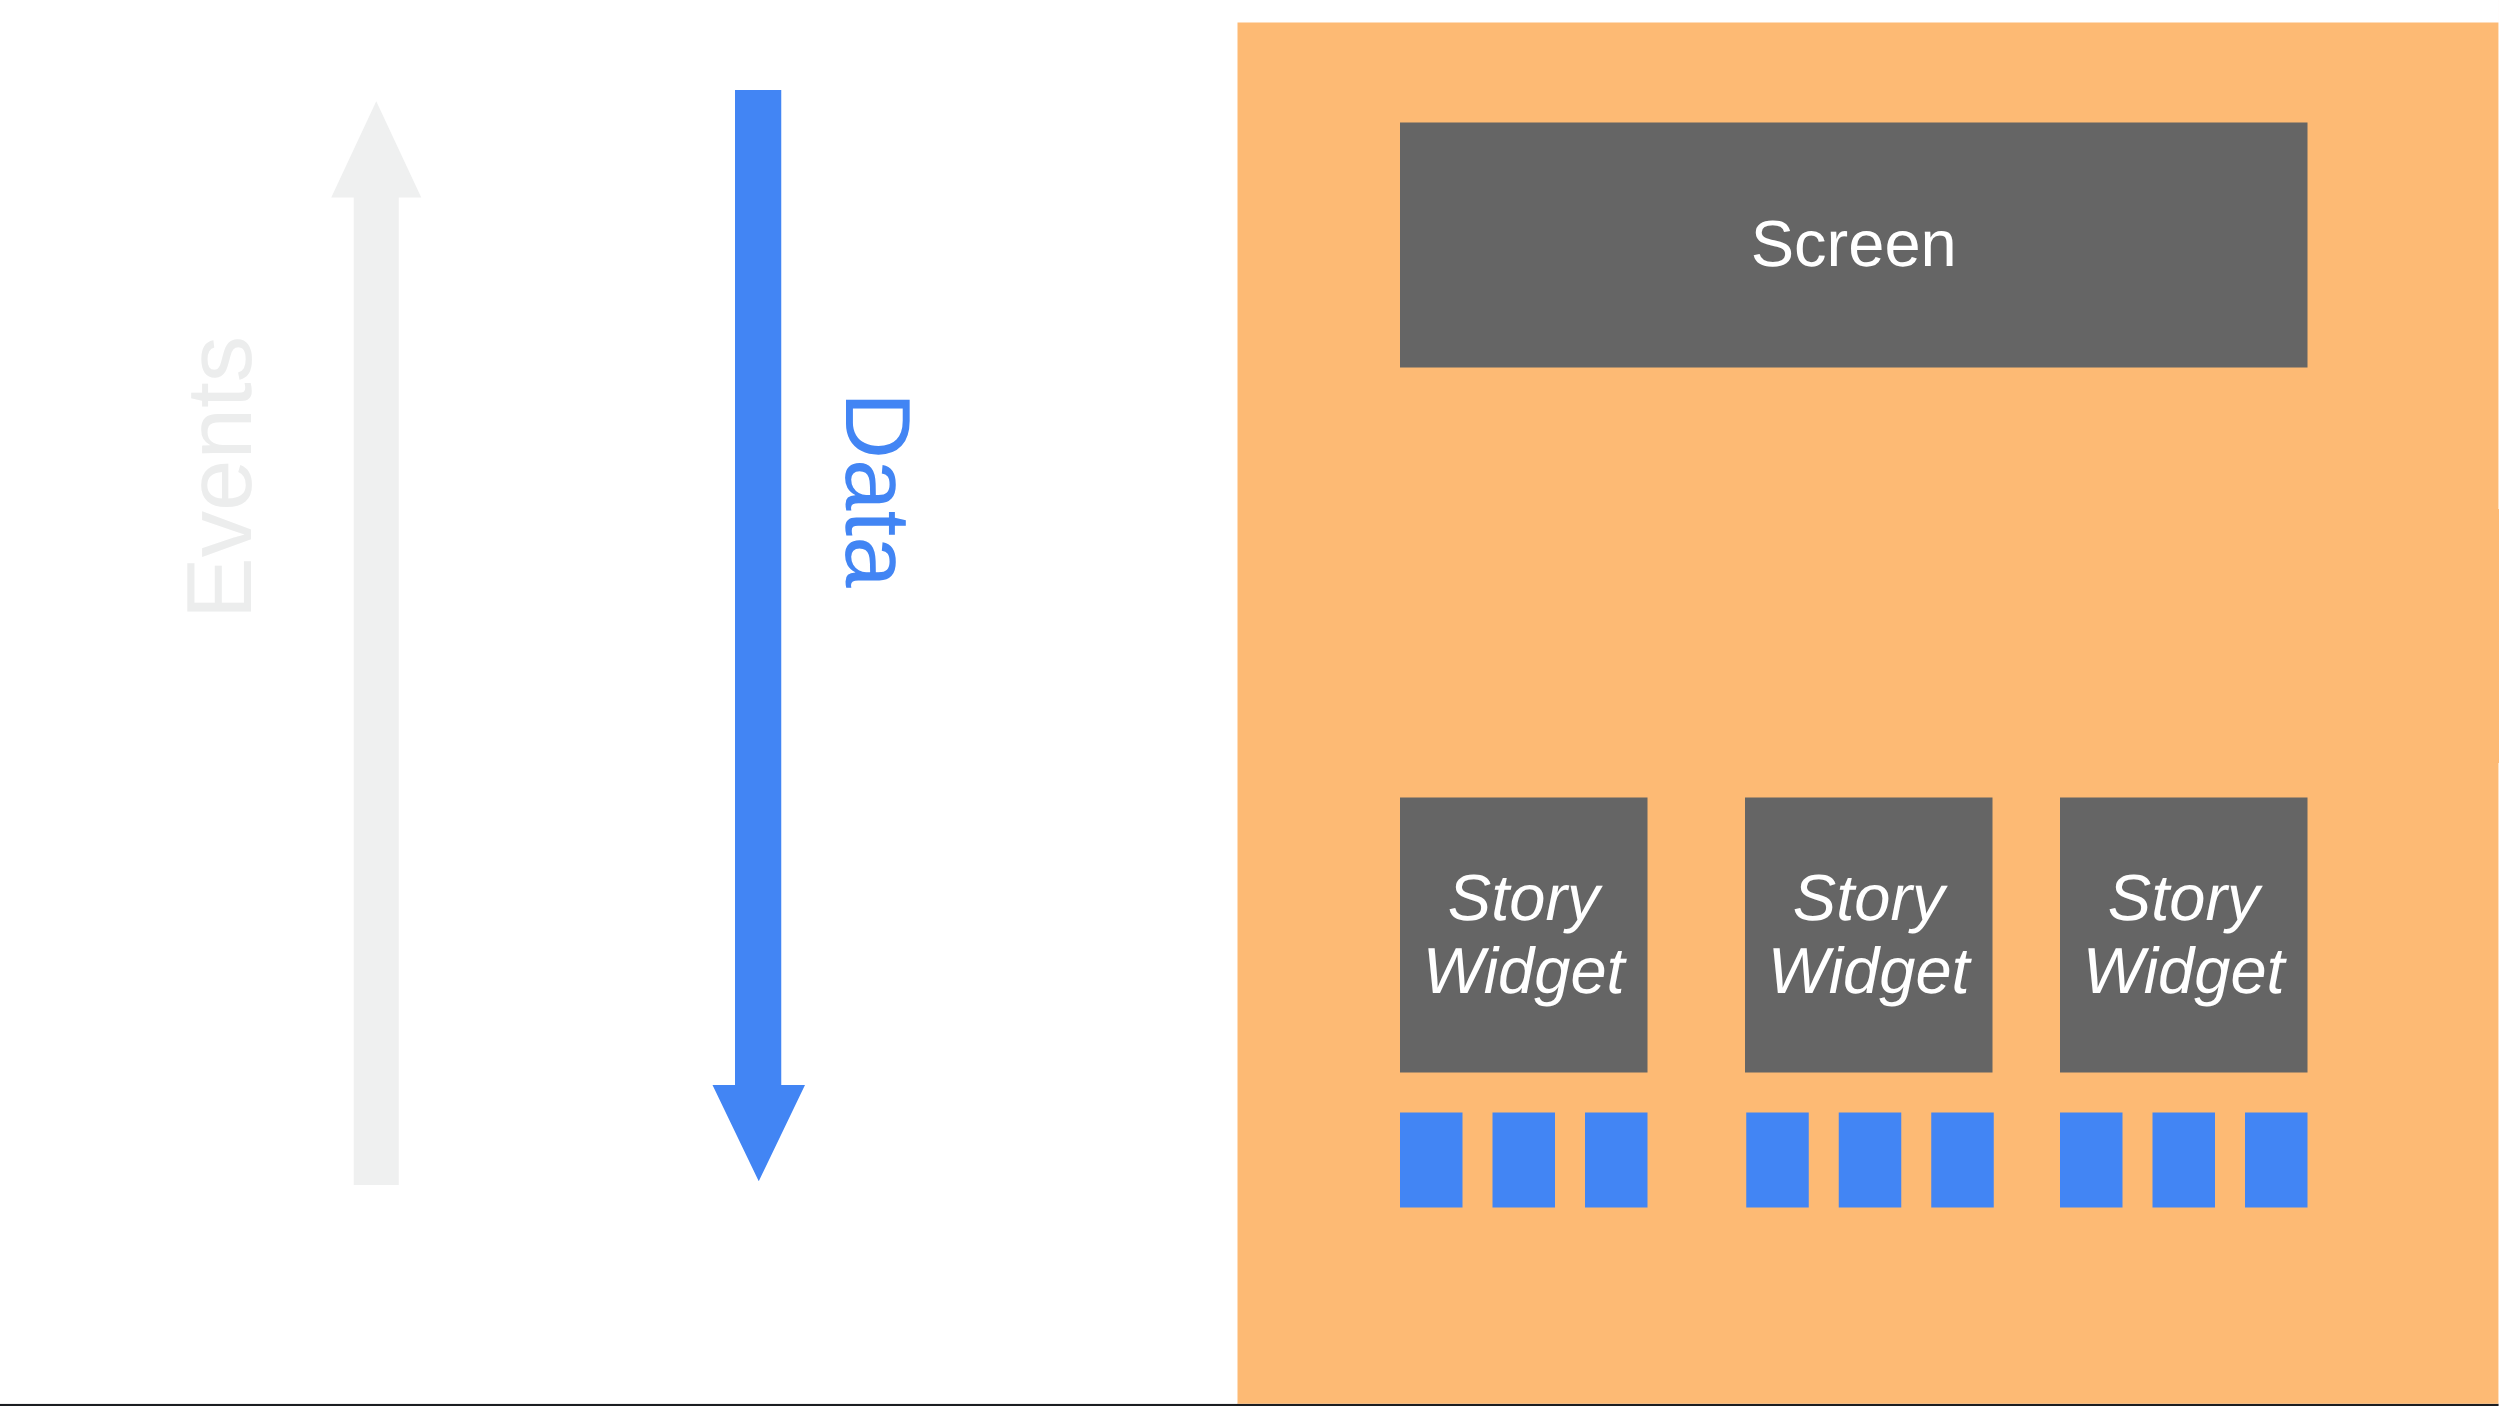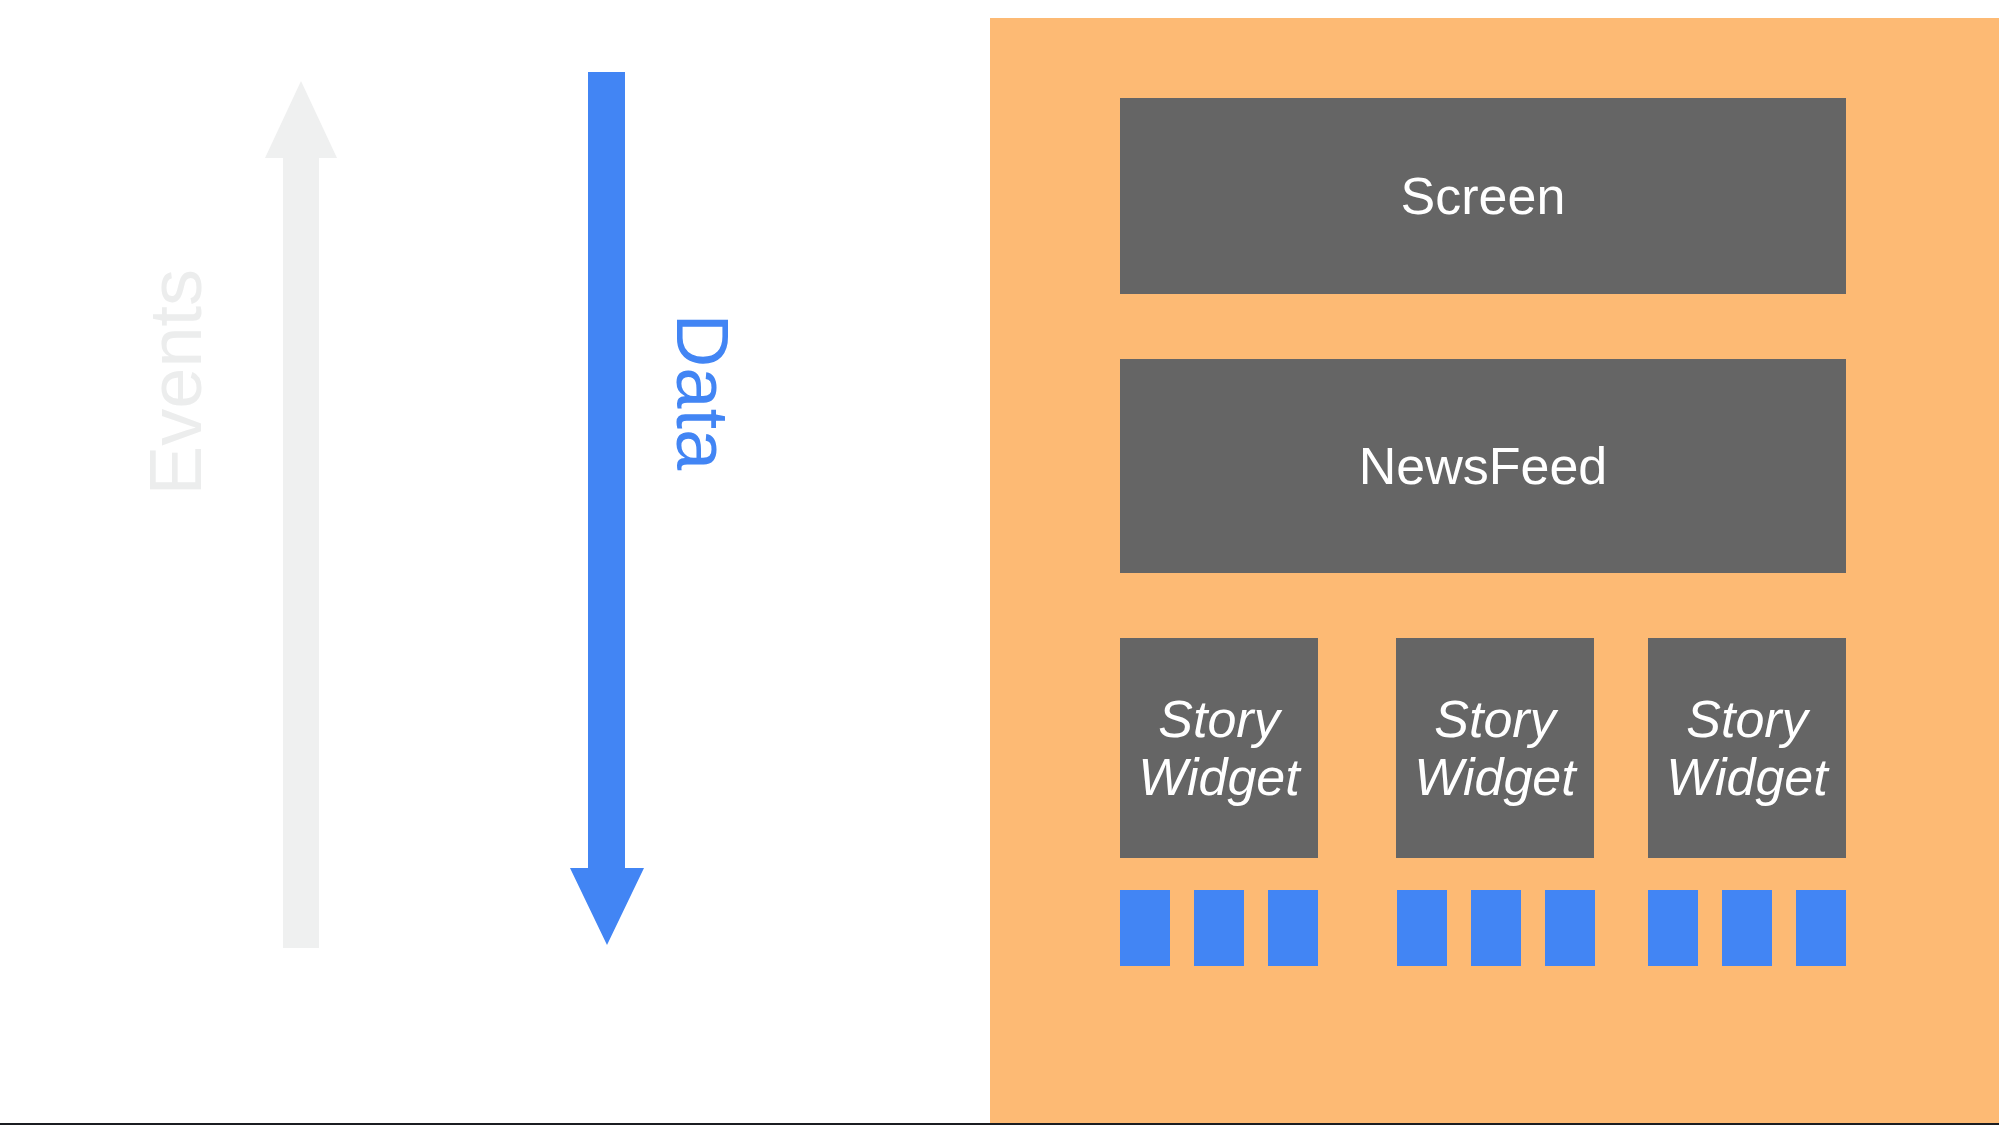--- a/index.html
+++ b/index.html
@@ -153,23 +153,20 @@
 
     <div id="data-label" class="axis-label">Data</div>
   </div>
 
   <div id="right-pane">
 
     <div id="screen-box" class="node-box">
       <span>Screen</span>
     </div>
 
-    <div id="newsfeed-box" class="node-box">
-      <span>NewsFeed</span>
-    </div>
 
     <div id="story-box-0" class="node-box story-box">
       <span>
         <span>Story</span><br>
         <span>Widget</span>
       </span>
     </div>
 
     <div id="story-box-1" class="node-box story-box">
       <span>

